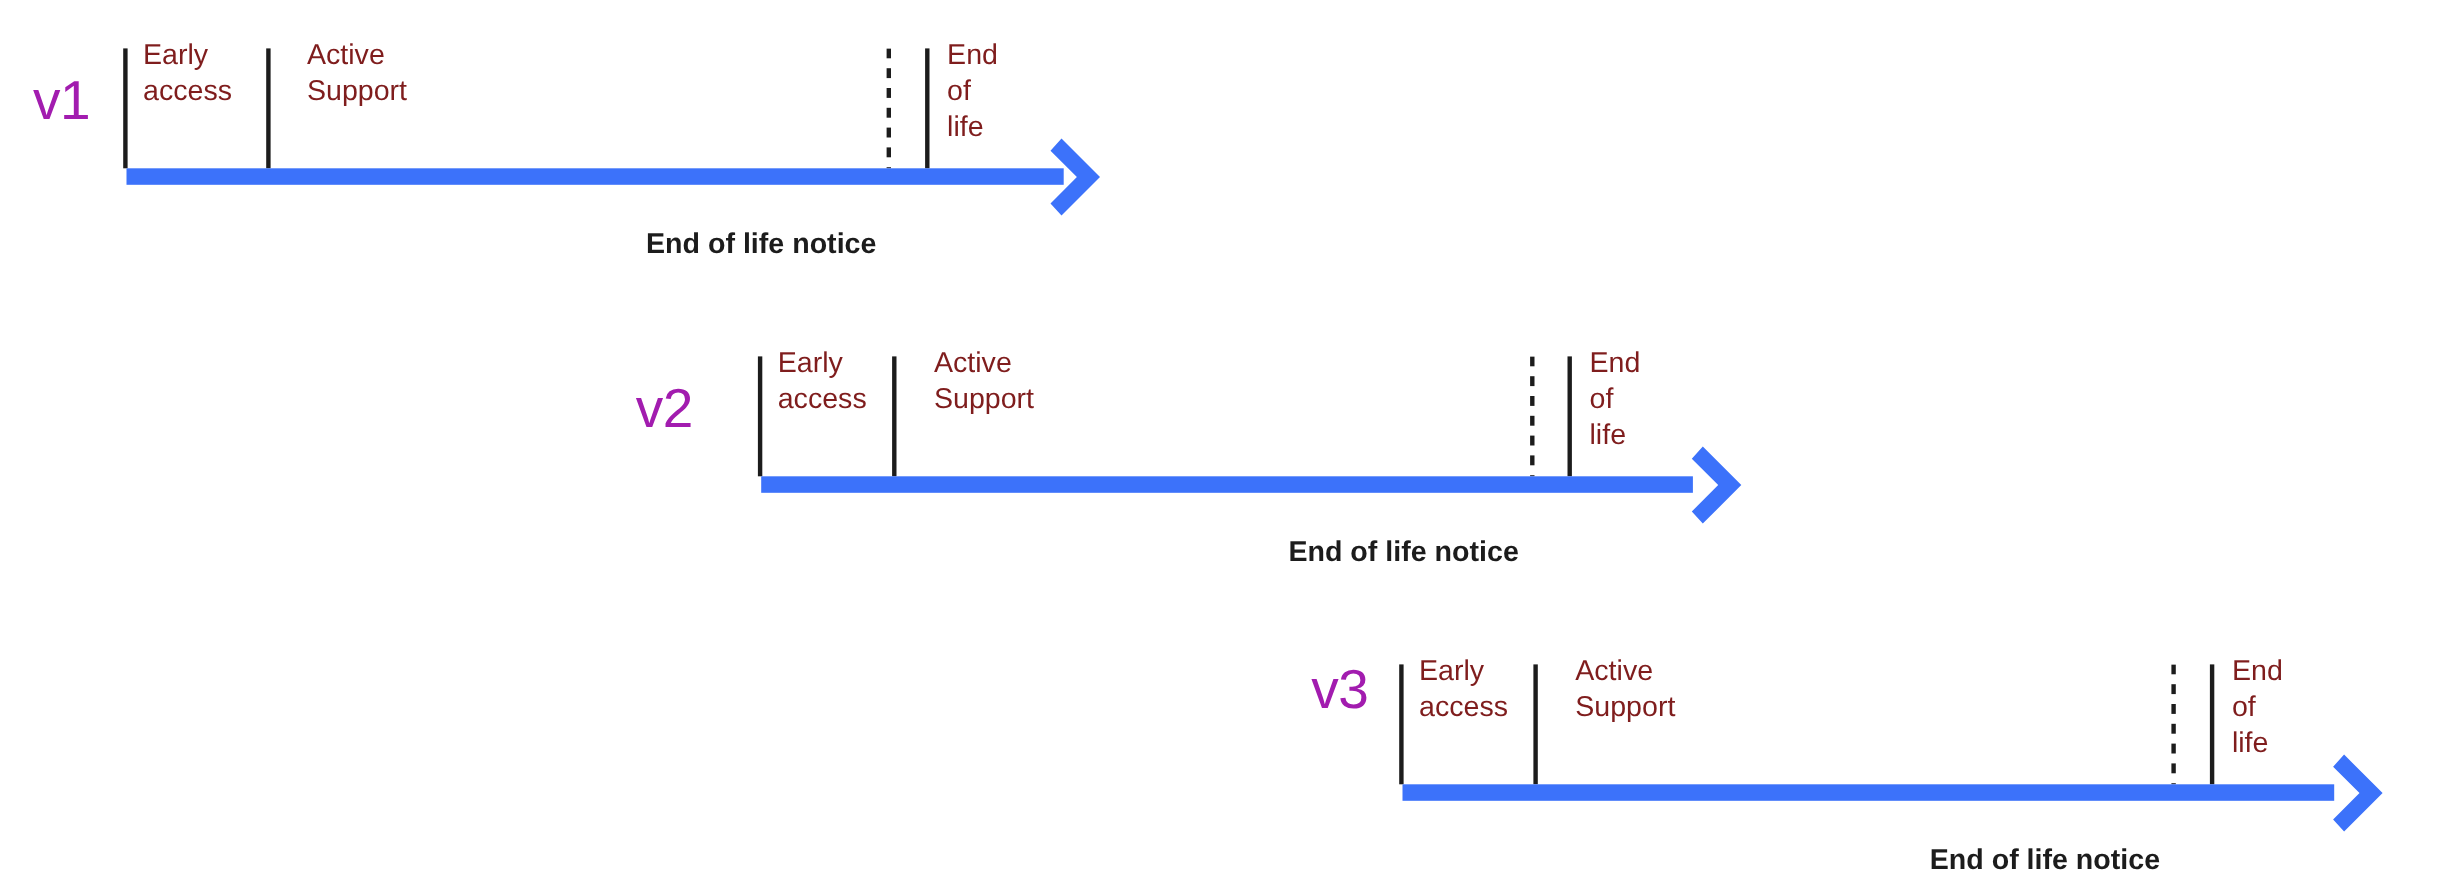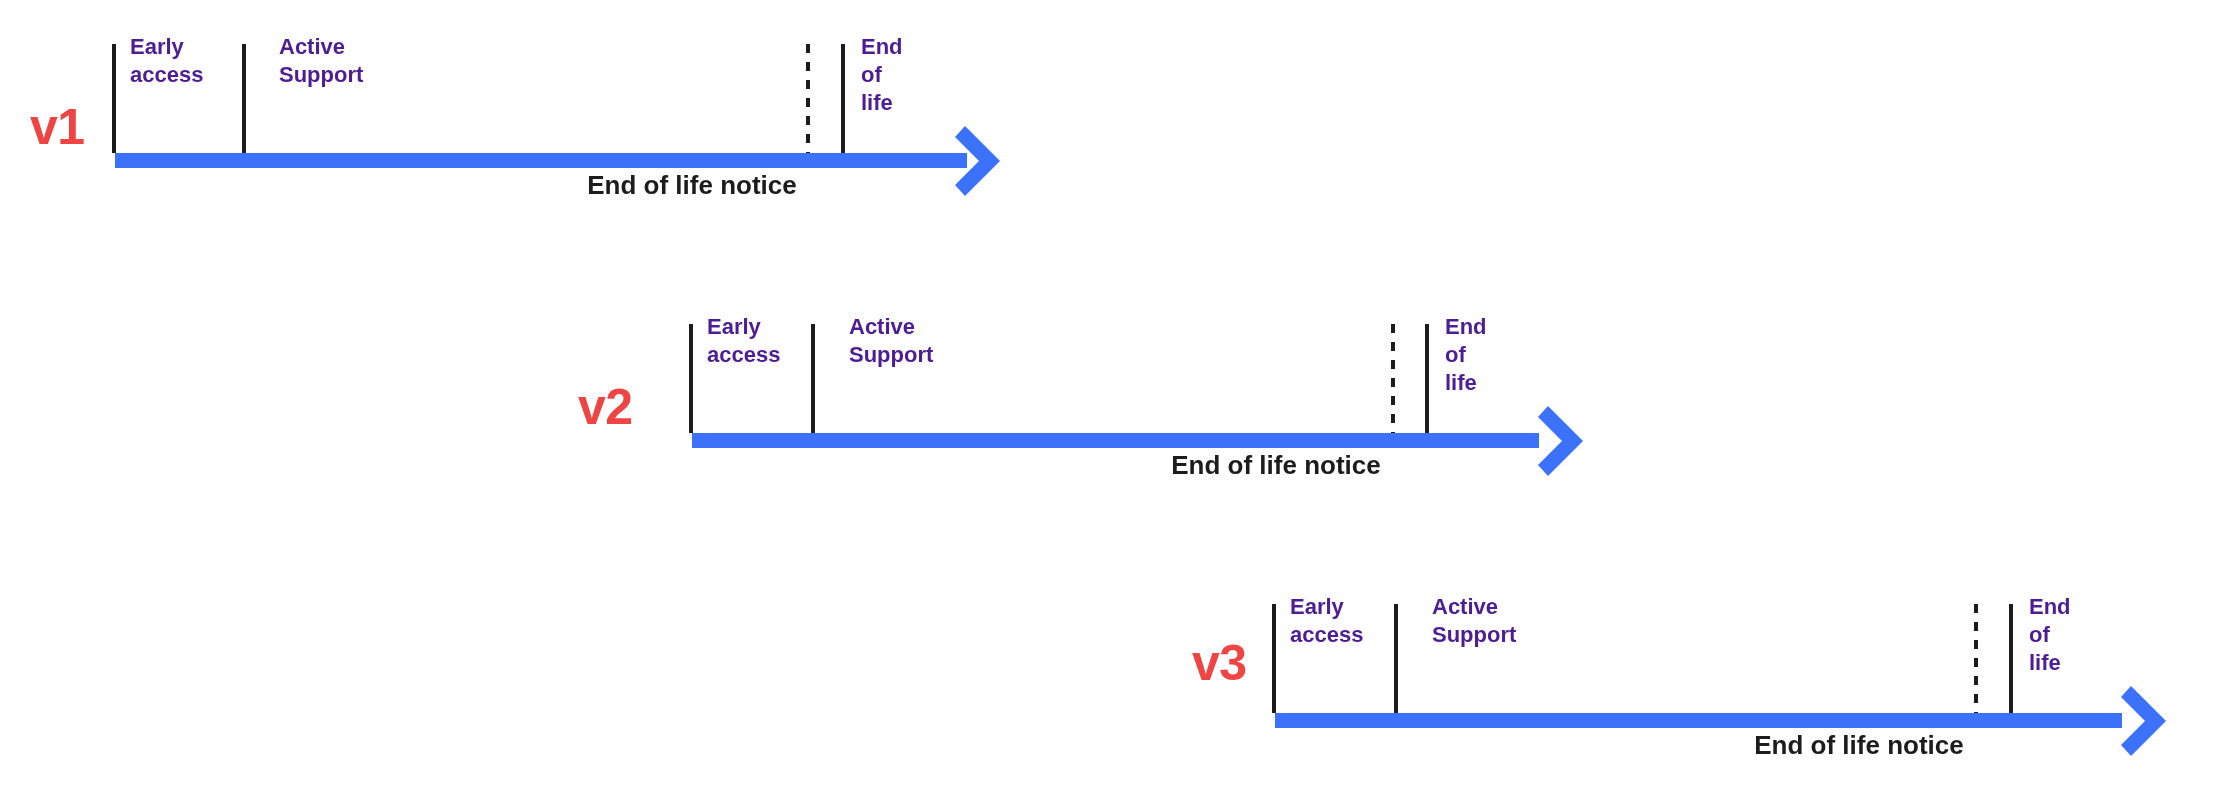--- a/index.html
+++ b/index.html
@@ -24,47 +24,46 @@
   .version-row {
     position: absolute;
     left: 0;
     top: 0;
   }
 
   
   .version-label {
     position: absolute;
     font-size: 50px;
-    font-weight: bold;
-    color: #ef4444;
+    font-weight: normal;
+    color: #a21caf;
     letter-spacing: -0.5px;
     line-height: 1;
     white-space: nowrap;
-    margin-top: 36px;
   }
 
   
   .tick {
     position: absolute;
     width: 4px;
     background: #1c1c1c;
   }
   .tick.dashed {
     background: transparent;
     background-image: linear-gradient(to bottom, #1c1c1c 0px, #1c1c1c 9px, transparent 9px, transparent 18px);
     background-size: 4px 18px;
     background-repeat: repeat-y;
   }
 
   
   .phase-label {
     position: absolute;
-    font-size: 22px;
-    font-weight: bold;
-    color: #4c1d95;
+    font-size: 26px;
+    font-weight: normal;
+    color: #7f1d1d;
     line-height: 1.27;
     white-space: pre-line;
   }
 
   
   .bar {
     position: absolute;
     height: 15px;
     background: #3c72fa;
   }
@@ -74,20 +73,21 @@
   }
 
   
   .notice-label {
     position: absolute;
     font-size: 26px;
     font-weight: bold;
     color: #1c1c1c;
     white-space: nowrap;
     transform: translateX(-50%);
+    margin-top: 36px;
   }
 </style>
 </head>
 <body>
 
 <div id="canvas">
     <div class="version-row">
       <div class="version-label" style="left: 30px; top: 66px;">v1</div>
       <div class="tick" style="left: 112px; top: 44px; height: 109px;"></div>
       <div class="tick" style="left: 242px; top: 44px; height: 109px;"></div>

